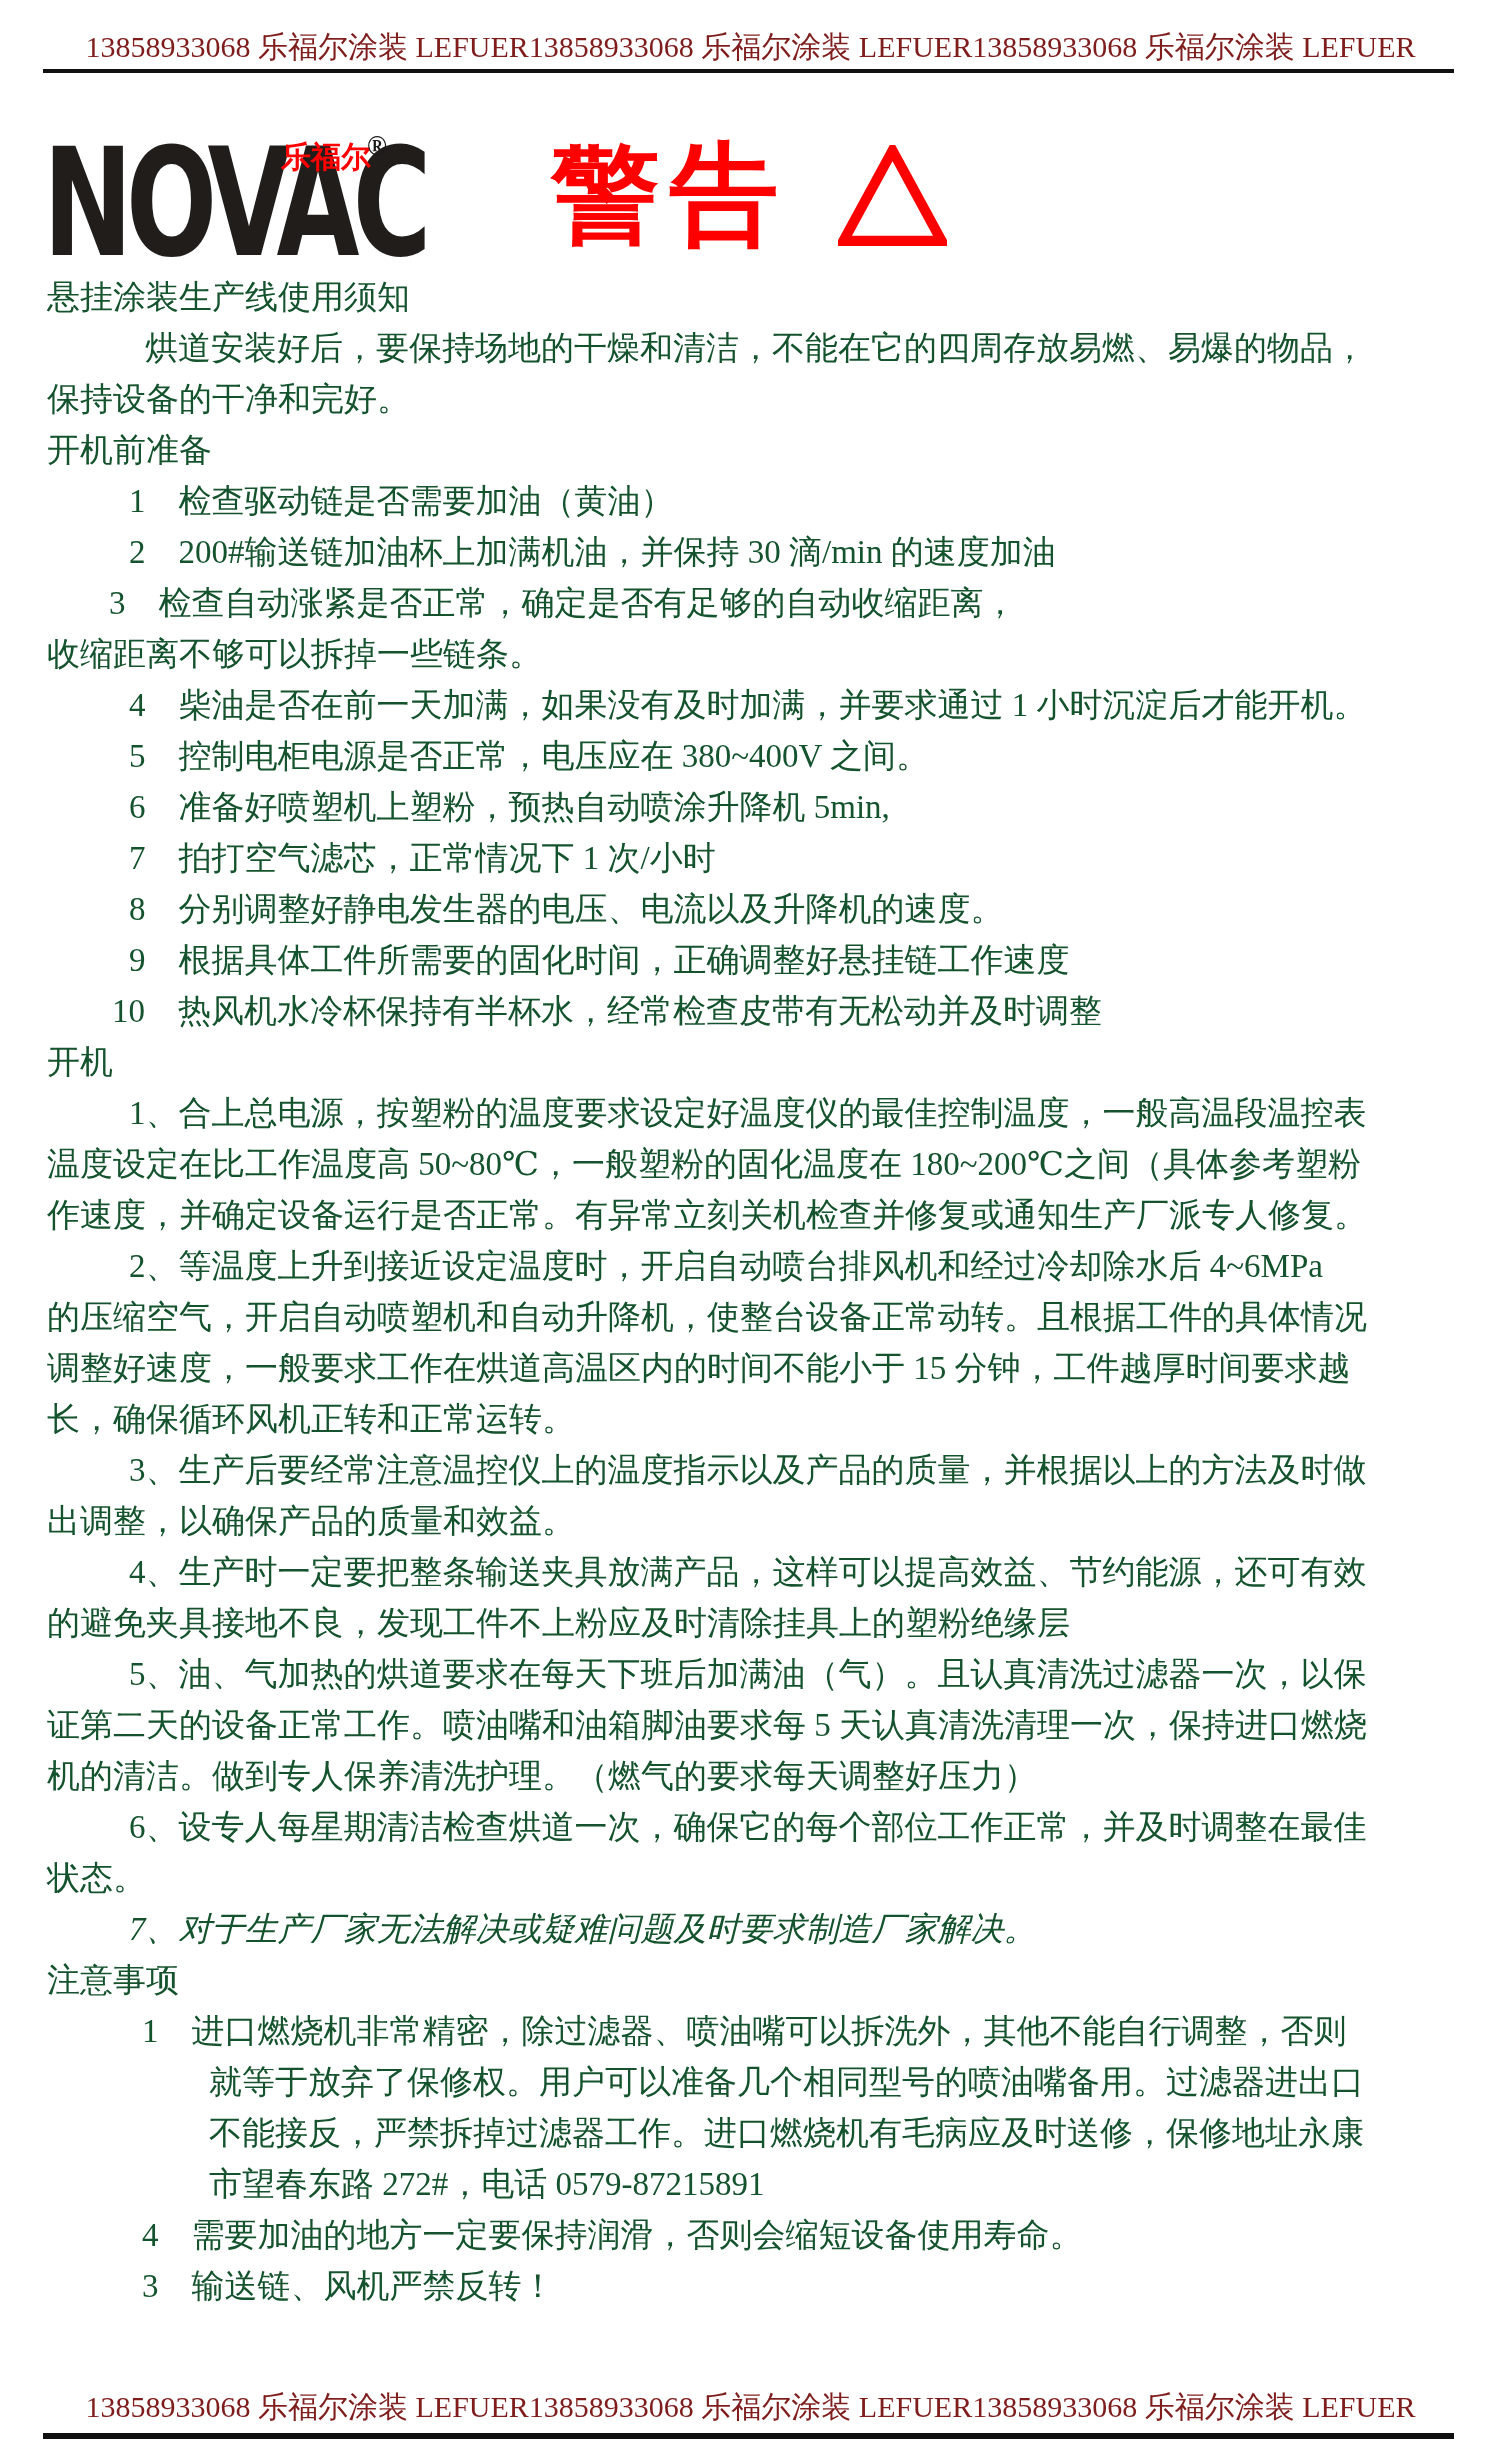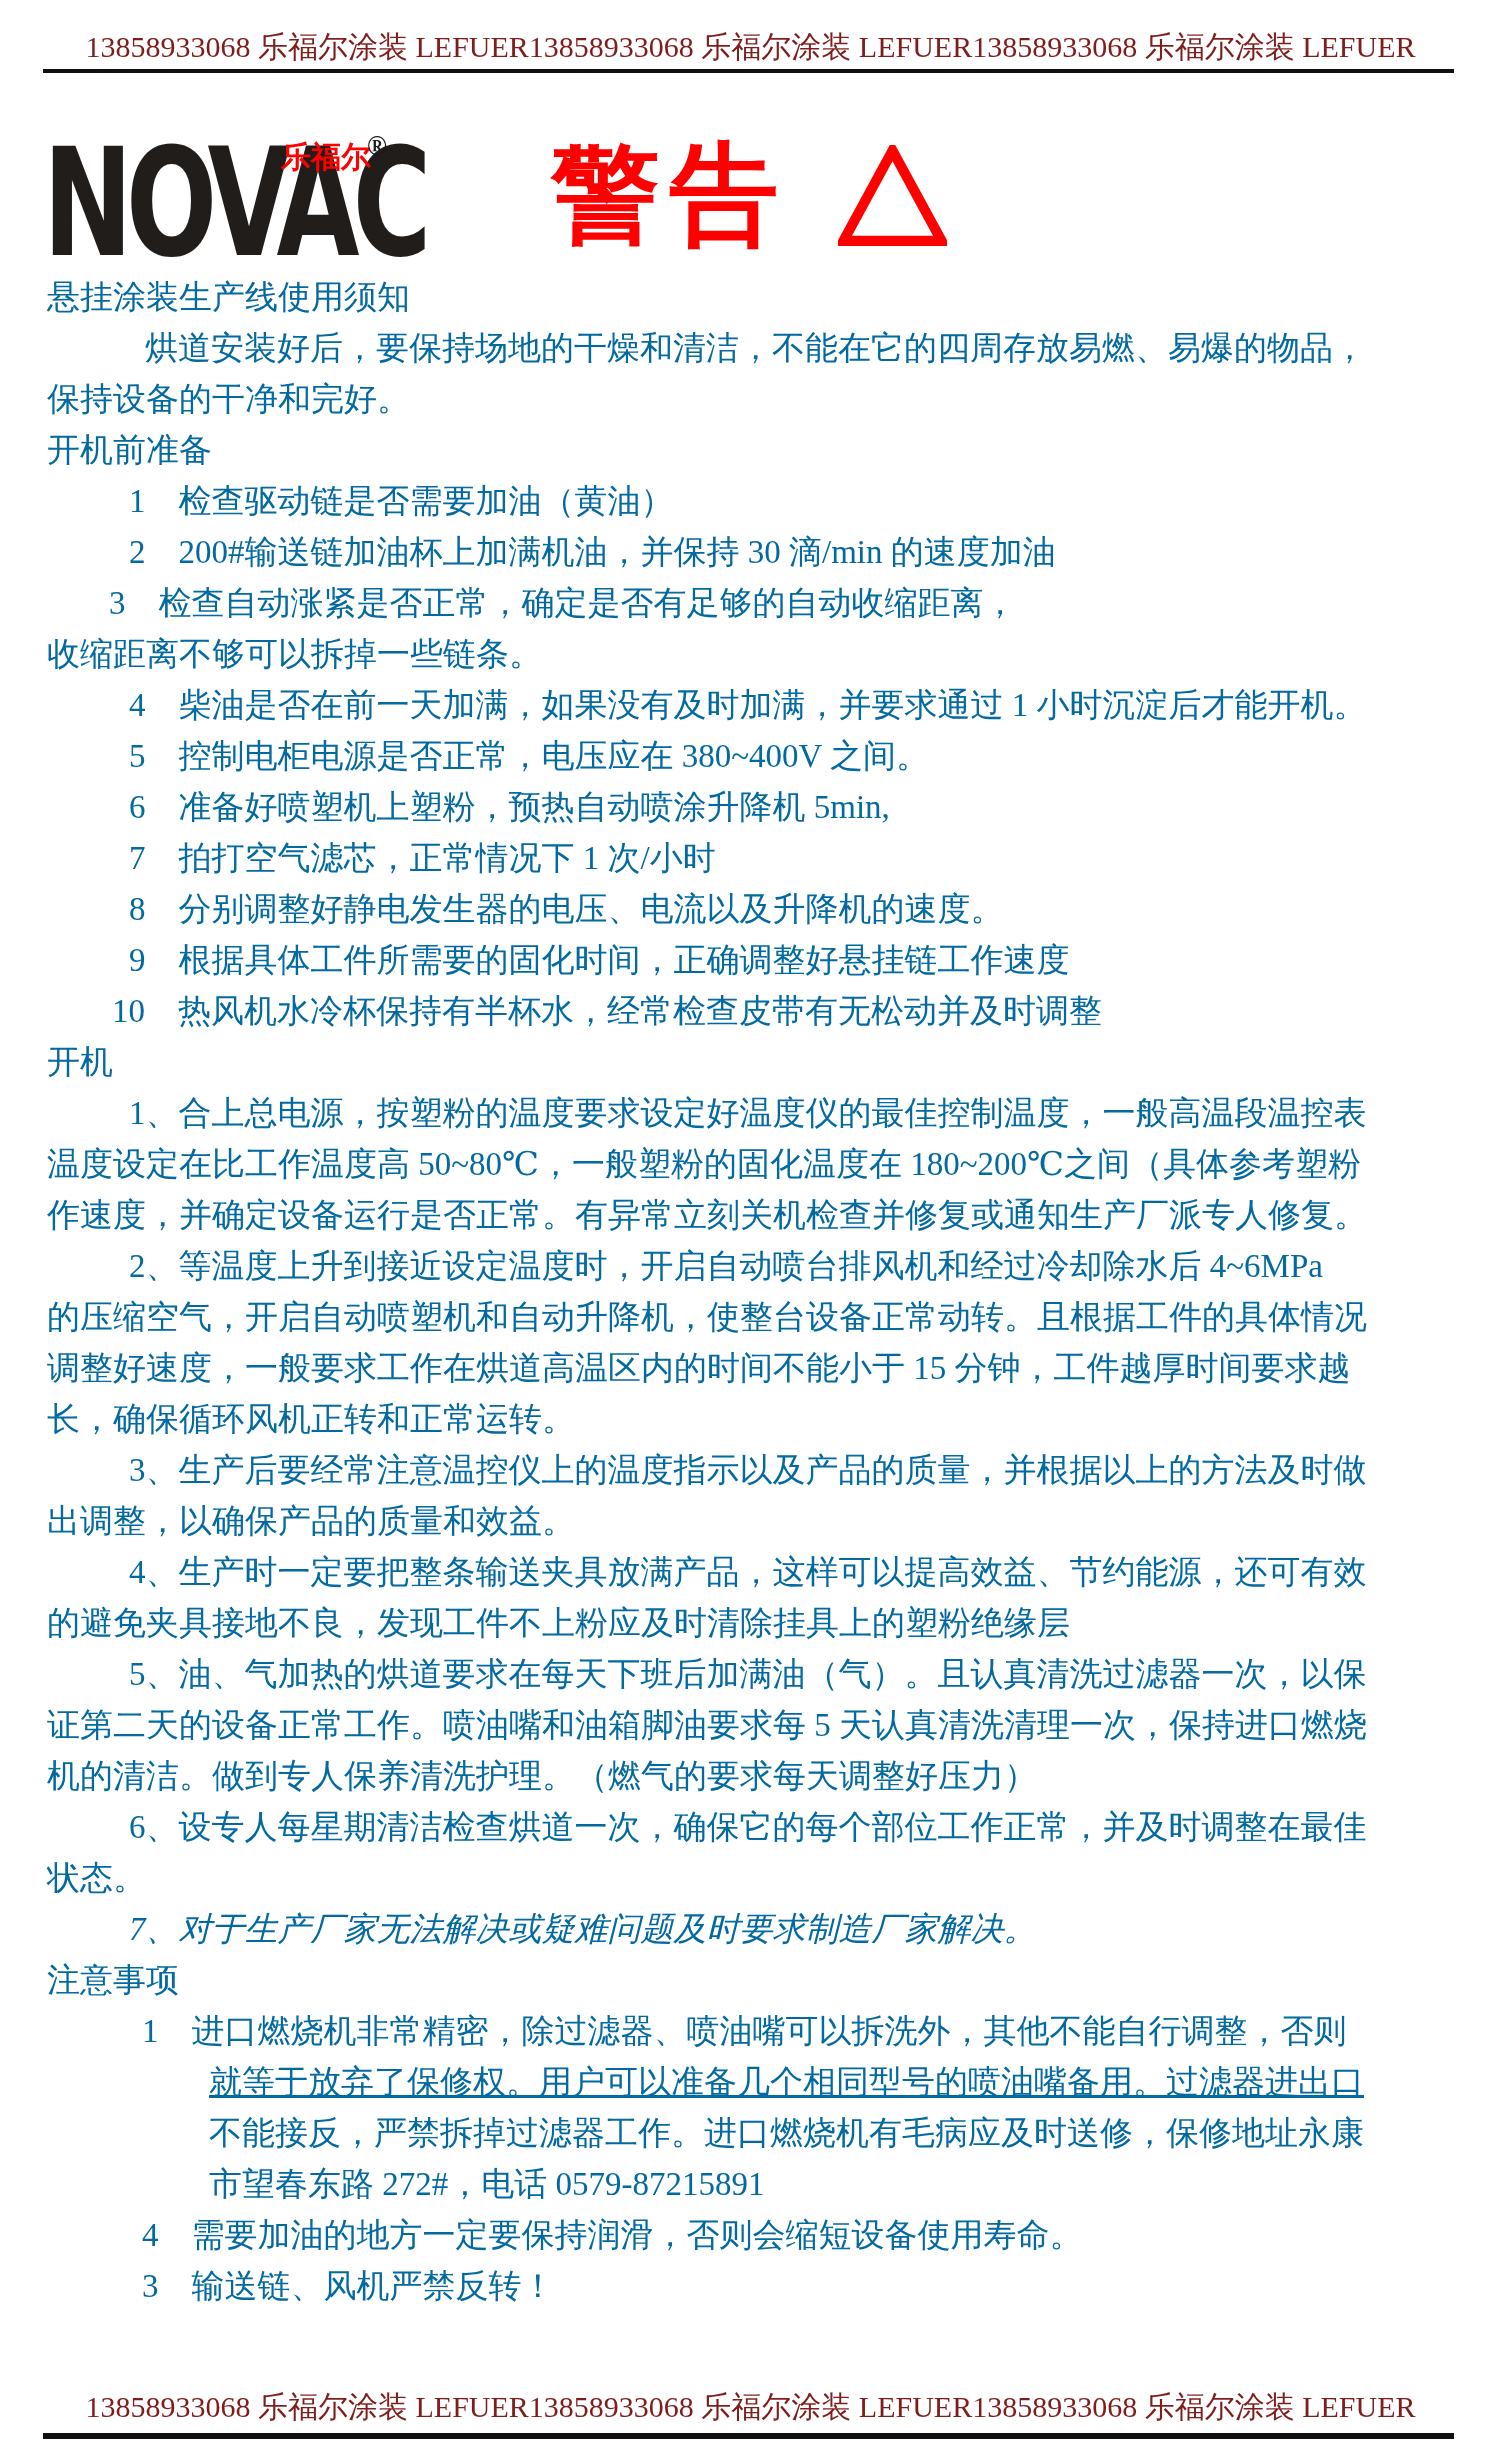--- a/index.html
+++ b/index.html
@@ -102,21 +102,21 @@
     position: absolute;
     top: 272px;
     left: 0;
     width: 1501px;
   }
   .doc-body .line {
     height: 51px;
     line-height: 51px;
     font-size: 33px;
     white-space: pre;
-    color: #0369a1;
+    color: #14532d;
   }
 </style>
 </head>
 <body>
 
 <div class="page">
 
   <div class="marquee top">13858933068 乐福尔涂装 LEFUER13858933068 乐福尔涂装 LEFUER13858933068 乐福尔涂装 LEFUER</div>
   <div class="rule top-rule"></div>
 
@@ -158,21 +158,21 @@
       <div class="line" style="padding-left: 129px;">4、生产时一定要把整条输送夹具放满产品，这样可以提高效益、节约能源，还可有效</div>
       <div class="line" style="padding-left: 47px;">的避免夹具接地不良，发现工件不上粉应及时清除挂具上的塑粉绝缘层</div>
       <div class="line" style="padding-left: 129px;">5、油、气加热的烘道要求在每天下班后加满油（气）。且认真清洗过滤器一次，以保</div>
       <div class="line" style="padding-left: 47px;">证第二天的设备正常工作。喷油嘴和油箱脚油要求每 5 天认真清洗清理一次，保持进口燃烧</div>
       <div class="line" style="padding-left: 47px;">机的清洁。做到专人保养清洗护理。（燃气的要求每天调整好压力）</div>
       <div class="line" style="padding-left: 129px;">6、设专人每星期清洁检查烘道一次，确保它的每个部位工作正常，并及时调整在最佳</div>
       <div class="line" style="padding-left: 47px;">状态。</div>
       <div class="line" style="padding-left: 129px; font-style: italic;">7、对于生产厂家无法解决或疑难问题及时要求制造厂家解决。</div>
       <div class="line" style="padding-left: 47px;">注意事项</div>
       <div class="line" style="padding-left: 142px;">1　进口燃烧机非常精密，除过滤器、喷油嘴可以拆洗外，其他不能自行调整，否则</div>
-      <div class="line" style="padding-left: 209px; text-decoration: underline;">就等于放弃了保修权。用户可以准备几个相同型号的喷油嘴备用。过滤器进出口</div>
+      <div class="line" style="padding-left: 209px;">就等于放弃了保修权。用户可以准备几个相同型号的喷油嘴备用。过滤器进出口</div>
       <div class="line" style="padding-left: 209px;">不能接反，严禁拆掉过滤器工作。进口燃烧机有毛病应及时送修，保修地址永康</div>
       <div class="line" style="padding-left: 209px;">市望春东路 272#，电话 0579-87215891</div>
       <div class="line" style="padding-left: 142px;">4　需要加油的地方一定要保持润滑，否则会缩短设备使用寿命。</div>
       <div class="line" style="padding-left: 142px;">3　输送链、风机严禁反转！</div>
     </div>
 
   <div class="marquee bottom">13858933068 乐福尔涂装 LEFUER13858933068 乐福尔涂装 LEFUER13858933068 乐福尔涂装 LEFUER</div>
   <div class="rule bottom-rule"></div>
 
 </div>

